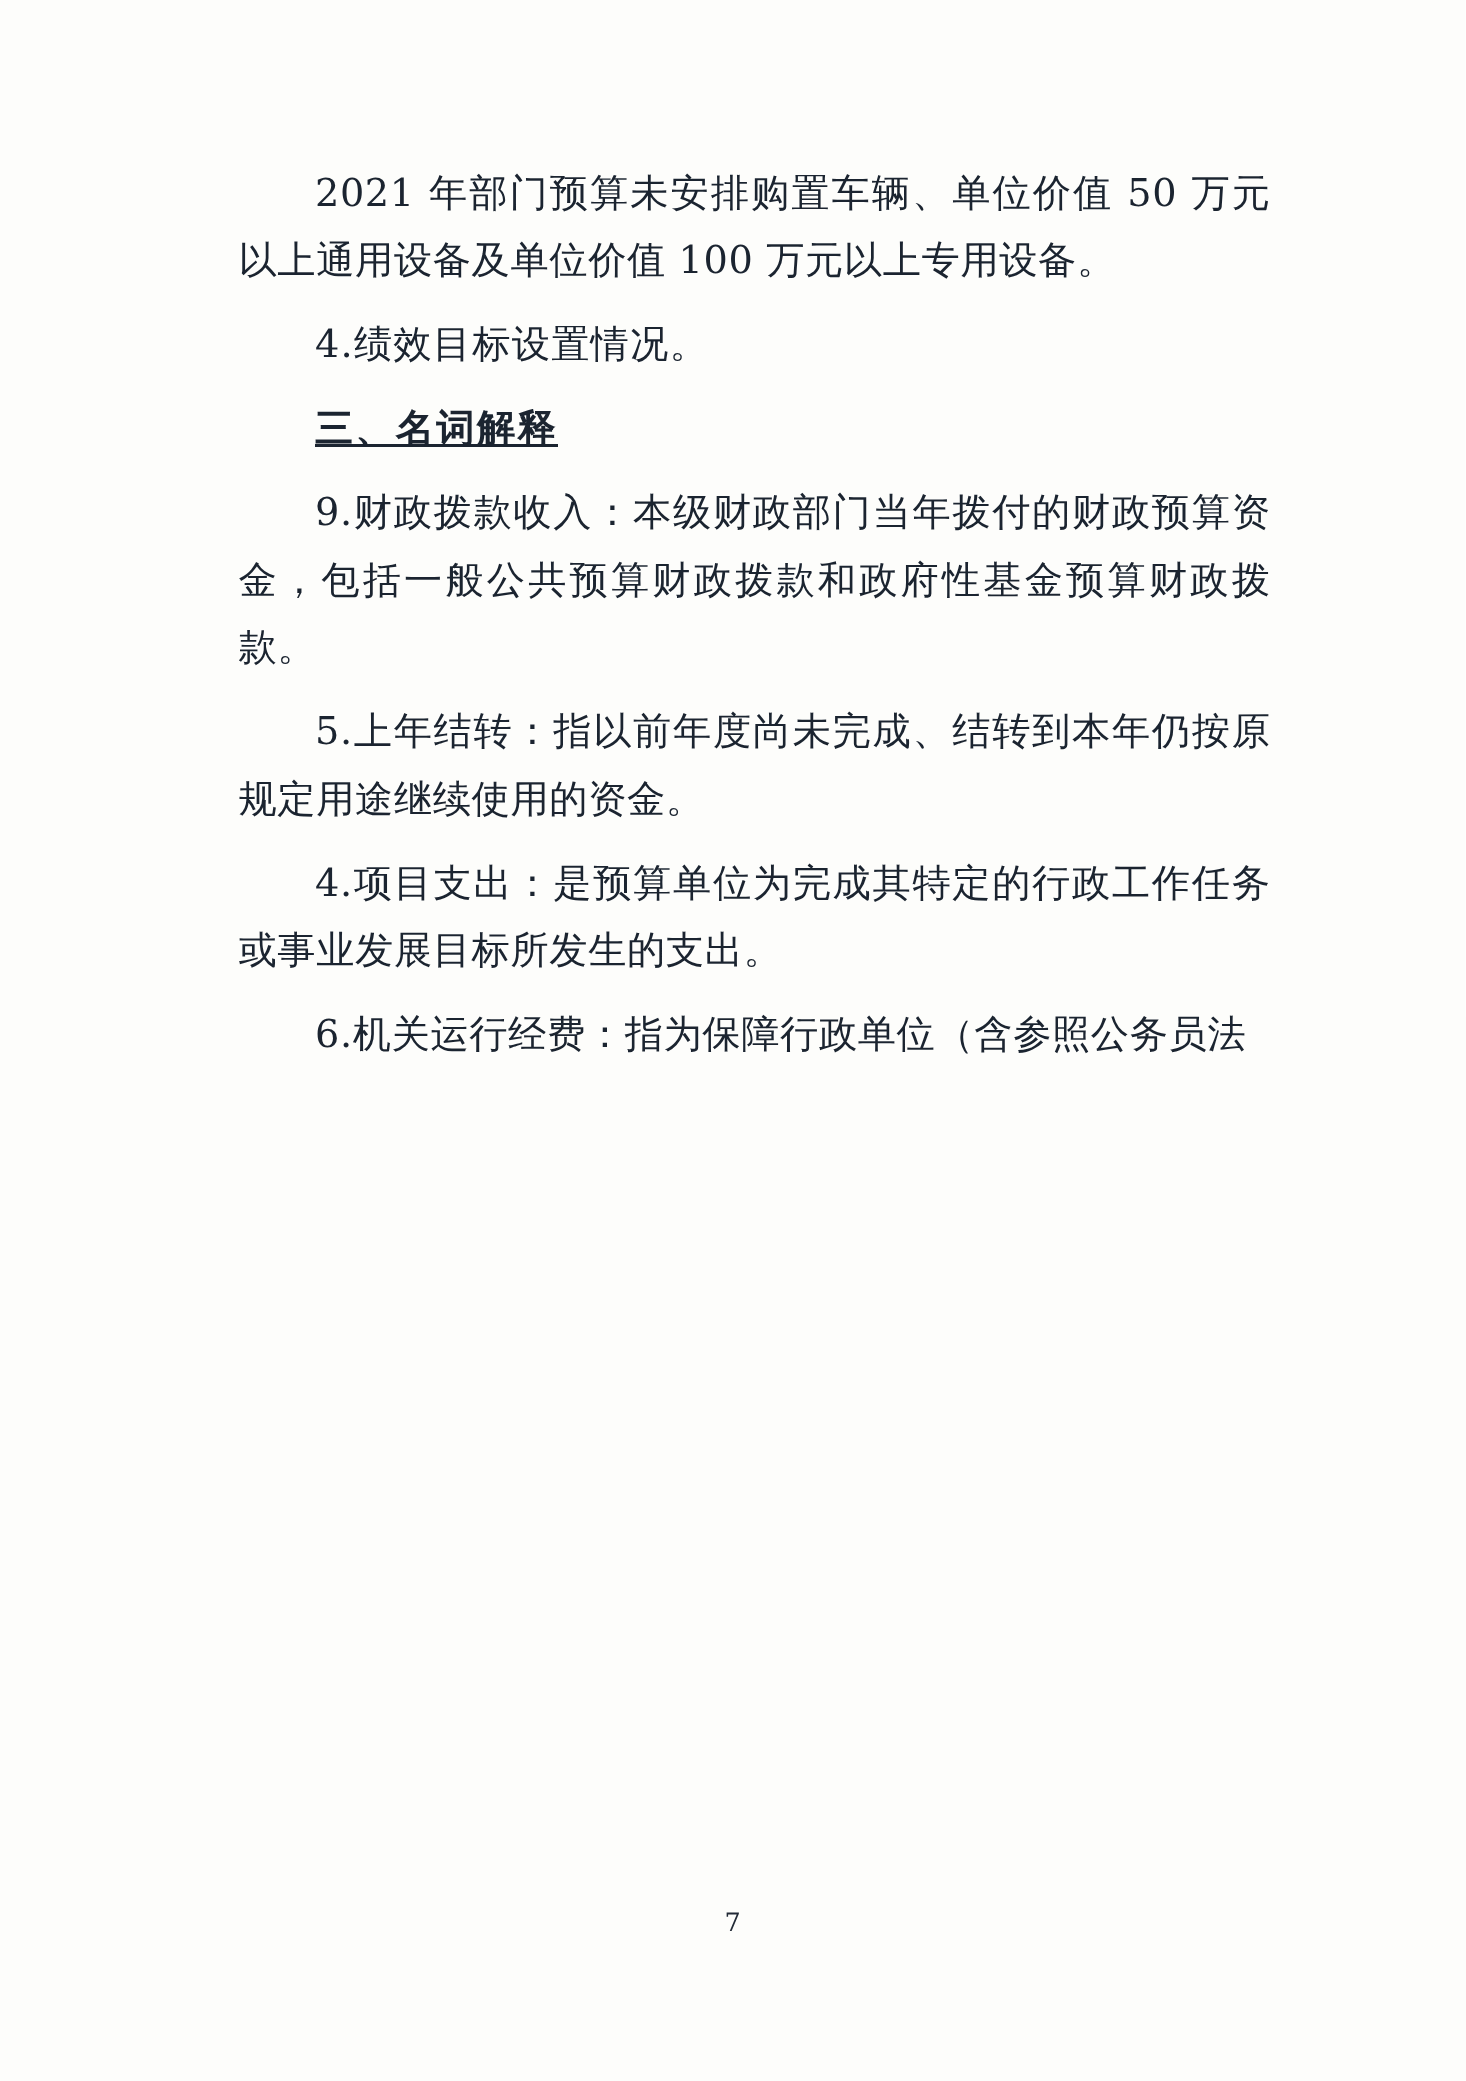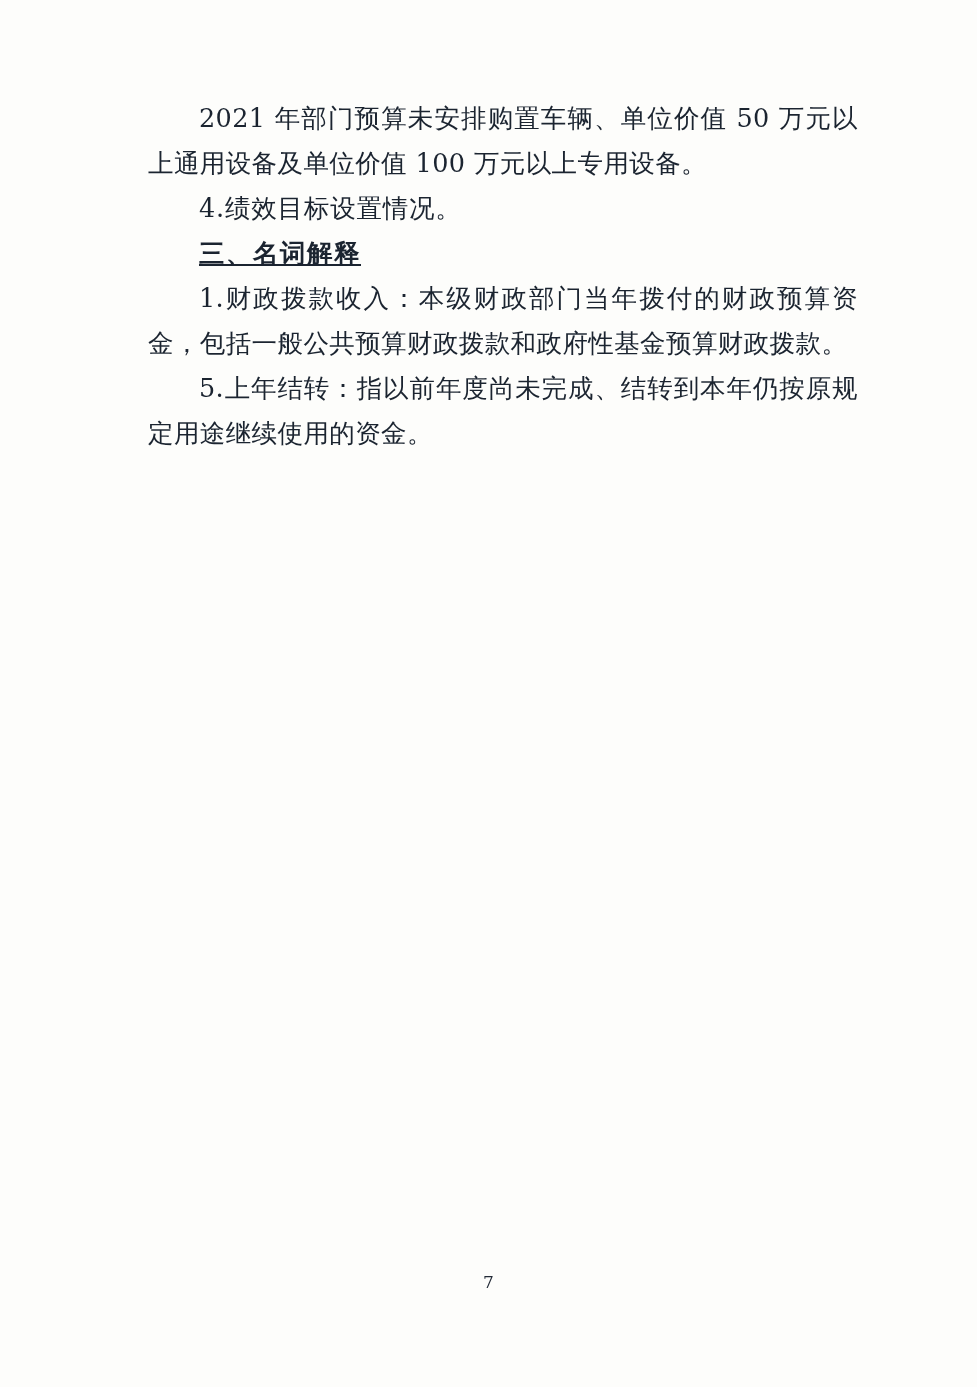--- a/index.html
+++ b/index.html
@@ -23,21 +23,21 @@
     height: 1387px;
     background: #fdfdfb;
   }
   .content {
     position: absolute;
     left: 148px;
     top: 96px;
     width: 710px;
   }
   p {
-    margin: 0;
+    margin: 11px;
     font-size: 25.5px;
     line-height: 45px;
     letter-spacing: 0.4px;
     text-align: justify;
     text-justify: inter-ideograph;
     color: #1b2430;
   }
   p.indent {
     text-indent: 51px;
   }
@@ -67,17 +67,19 @@
   }
 </style>
 </head>
 <body>
 
 <div class="page">
   <div class="content">
     <p class="indent blk">2021 年部门预算未安排购置车辆、单位价值 50 万元以上通用设备及单位价值 100 万元以上专用设备。</p>
     <p class="heading blk">4.绩效目标设置情况。</p>
     <p class="heading-major blk">三、名词解释</p>
-    <p class="indent blk">1.财政拨款收入：本级财政部门当年拨付的财政预算资金，包括一般公共预算财政拨款和政府性基金预算财政拨款。</p>
+    <p class="indent blk">9.财政拨款收入：本级财政部门当年拨付的财政预算资金，包括一般公共预算财政拨款和政府性基金预算财政拨款。</p>
     <p class="indent blk">5.上年结转：指以前年度尚未完成、结转到本年仍按原规定用途继续使用的资金。</p>
+    <p class="indent blk">4.项目支出：是预算单位为完成其特定的行政工作任务或事业发展目标所发生的支出。</p>
+    <p class="indent blk">6.机关运行经费：指为保障行政单位（含参照公务员法</p>
   </div>
   <div class="page-number">7</div>
 </div>
 
 </body></html>

